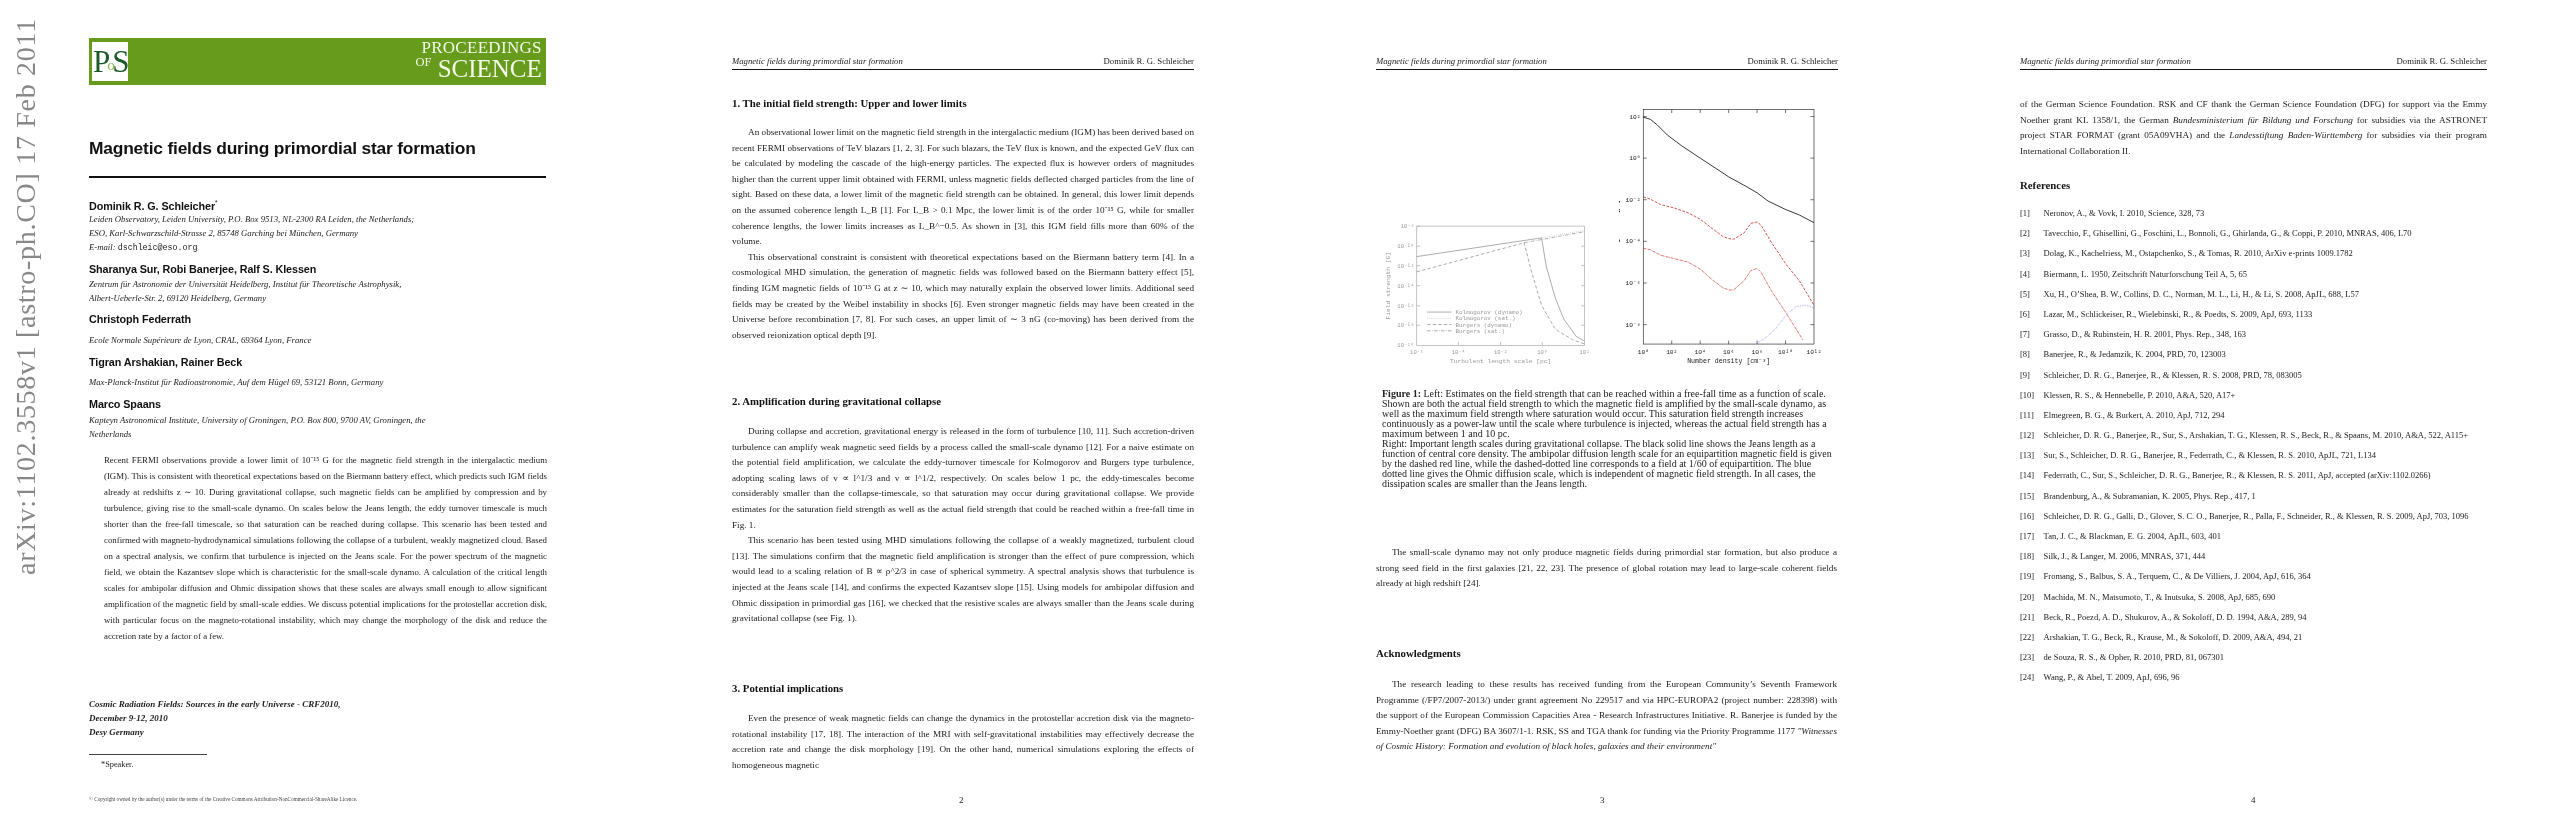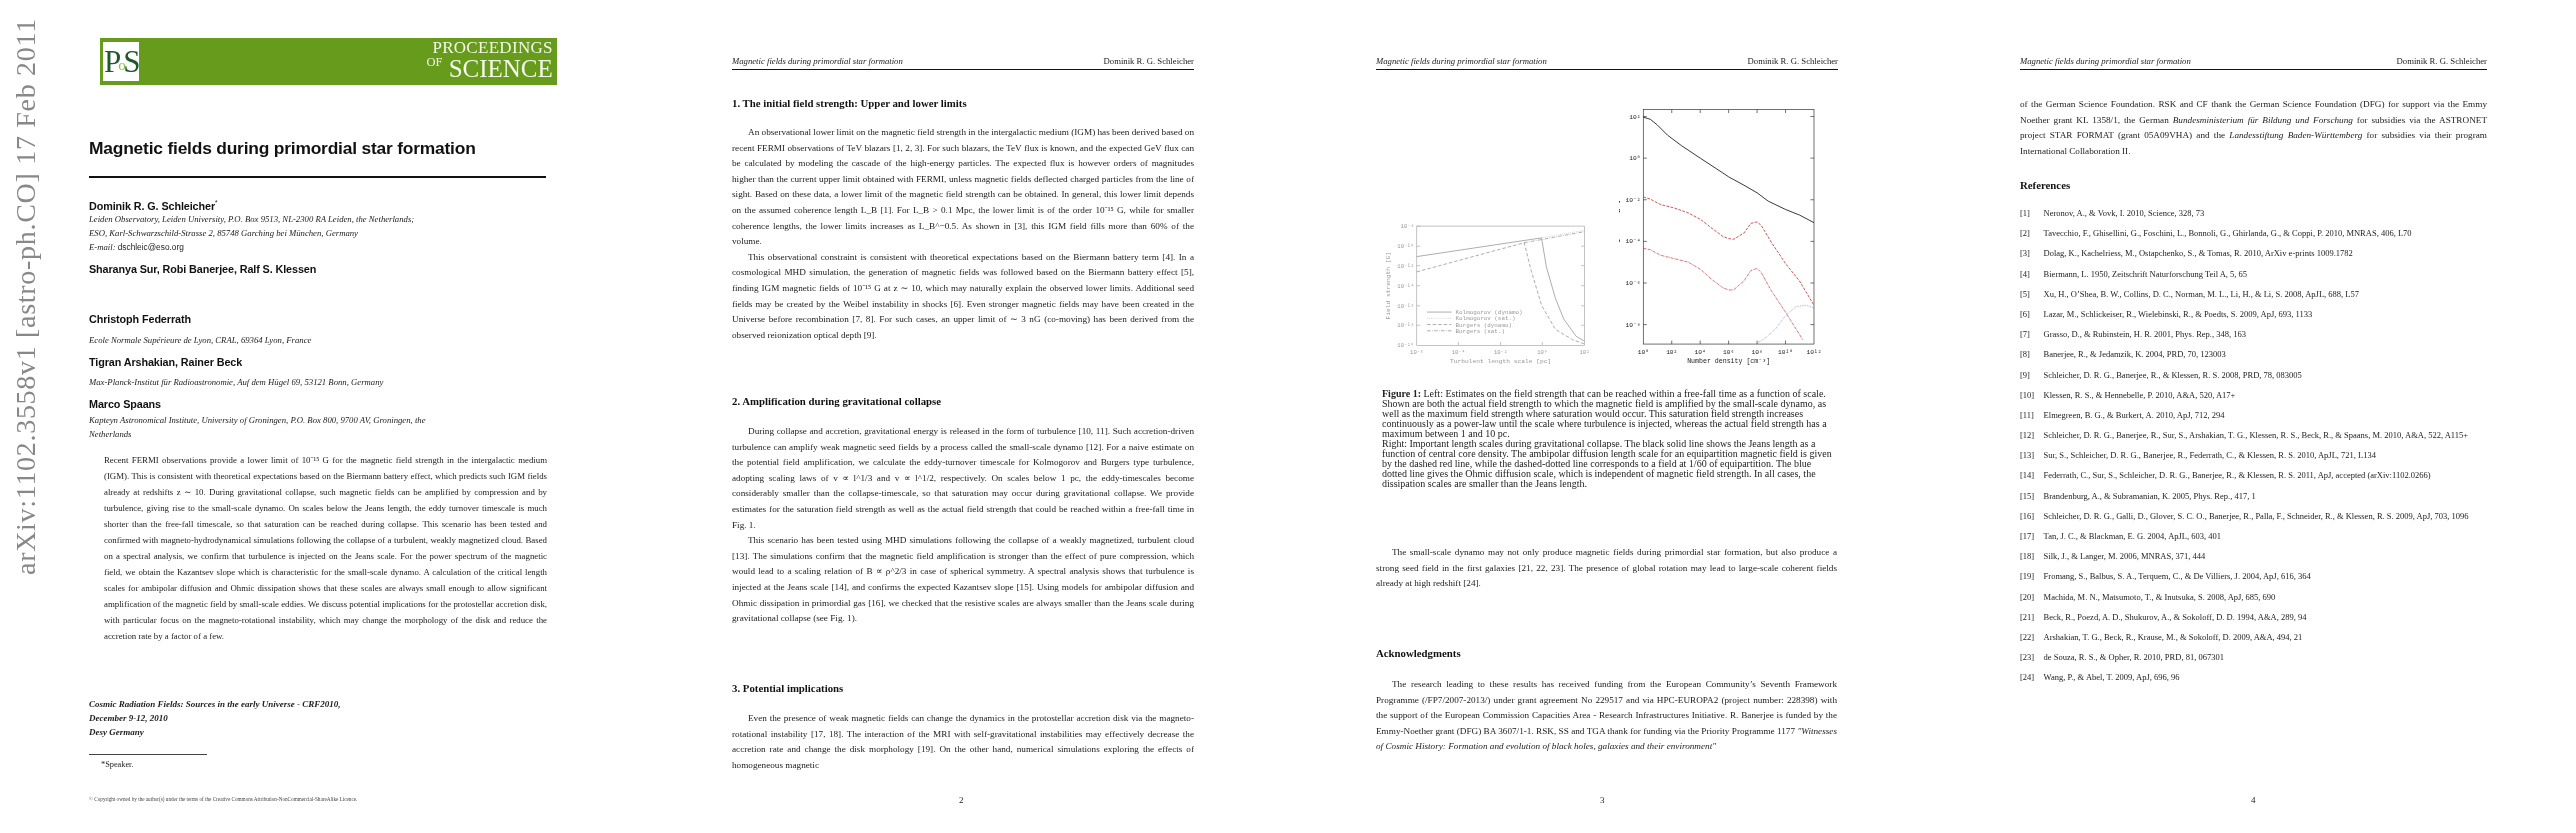--- a/index.html
+++ b/index.html
@@ -4,27 +4,27 @@
 <style>
   html, body { margin:0; padding:0; background:#ffffff; }
   body { width:2576px; height:834px; position:relative; overflow:hidden; font-family:"Liberation Serif", serif; color:#111; }
   .page { position:absolute; top:0; height:834px; background:#fff; }
   .p1 { left:0; width:644px; }
   .p2 { left:644px; width:644px; }
   .p3 { left:1288px; width:644px; }
   .p4 { left:1932px; width:644px; }
   .serif { font-family:"Liberation Serif", serif; }
   .sans { font-family:"Liberation Sans", sans-serif; }
-  .mono { font-family:Liberation Sans, sans-serif;margin-top:44px; }
+  .mono { font-family:Liberation Mono, monospace;margin-top:44px; }
 
   
   .arxiv { position:absolute; left:9.7px; top:575px; transform-origin:0 0; transform:rotate(-90deg); white-space:nowrap; font-size:28px; color:#888; letter-spacing:0.7px; }
 
   
-  .banner { position:absolute; left:100px; top:38px; width:457px; height:47px; background:#669b1b; }
+  .banner { position:absolute; left:89px; top:38px; width:457px; height:47px; background:#669b1b; }
   .logo-box { position:absolute; left:2.8px; top:4.2px; width:36px; height:39px; background:#fff; font-size:31px; line-height:39px; color:#1c5a2a; text-align:center; letter-spacing:-2.8px; }
   .logo-box .o { font-size:15.3px; color:#8cc04a; vertical-align:middle; }
   .banner-title { position:absolute; right:4.2px; top:1.4px; text-align:right; color:#f4f9ea; line-height:1; }
   .banner-title .l1 { font-size:17px; letter-spacing:0.3px; }
   .banner-title .l2 { font-size:25px;text-align:right; }
   .banner-title .of { font-size:12.5px; vertical-align:top; }
 
   .title { position:absolute; left:89px; top:138px; font-size:17.4px; font-weight:bold; letter-spacing:-0.2px; }
   .title-rule { position:absolute; left:89px; top:176px; width:457px; height:2.1px; background:#111; }
 
@@ -80,20 +80,24 @@
   <div class="title-rule"></div>
 
   <div class="author sans" style="top:199px"><span>Dominik R. G. Schleicher</span><span class="sup">*</span></div>
   <div class="affil serif" style="top:212px">
     <div>Leiden Observatory, Leiden University, P.O. Box 9513, NL-2300 RA Leiden, the Netherlands;</div>
     <div>ESO, Karl-Schwarzschild-Strasse 2, 85748 Garching bei München, Germany</div>
     <div><span>E-mail:</span> <span class="mono" style="font-style:normal;font-size:8.3px">dschleic@eso.org</span></div>
   </div>
 
   <div class="author sans" style="top:263px">Sharanya Sur, Robi Banerjee, Ralf S. Klessen</div>
+  <div class="affil serif" style="top:277px">
+    <div>Zentrum für Astronomie der Universität Heidelberg, Institut für Theoretische Astrophysik,</div>
+    <div>Albert-Ueberle-Str. 2, 69120 Heidelberg, Germany</div>
+  </div>
 
   <div class="author sans" style="top:313px">Christoph Federrath</div>
   <div class="affil serif" style="top:333px">
     <div>Ecole Normale Supérieure de Lyon, CRAL, 69364 Lyon, France</div>
   </div>
 
   <div class="author sans" style="top:356px">Tigran Arshakian, Rainer Beck</div>
   <div class="affil serif" style="top:375px">
     <div>Max-Planck-Institut für Radioastronomie, Auf dem Hügel 69, 53121 Bonn, Germany</div>
   </div>

